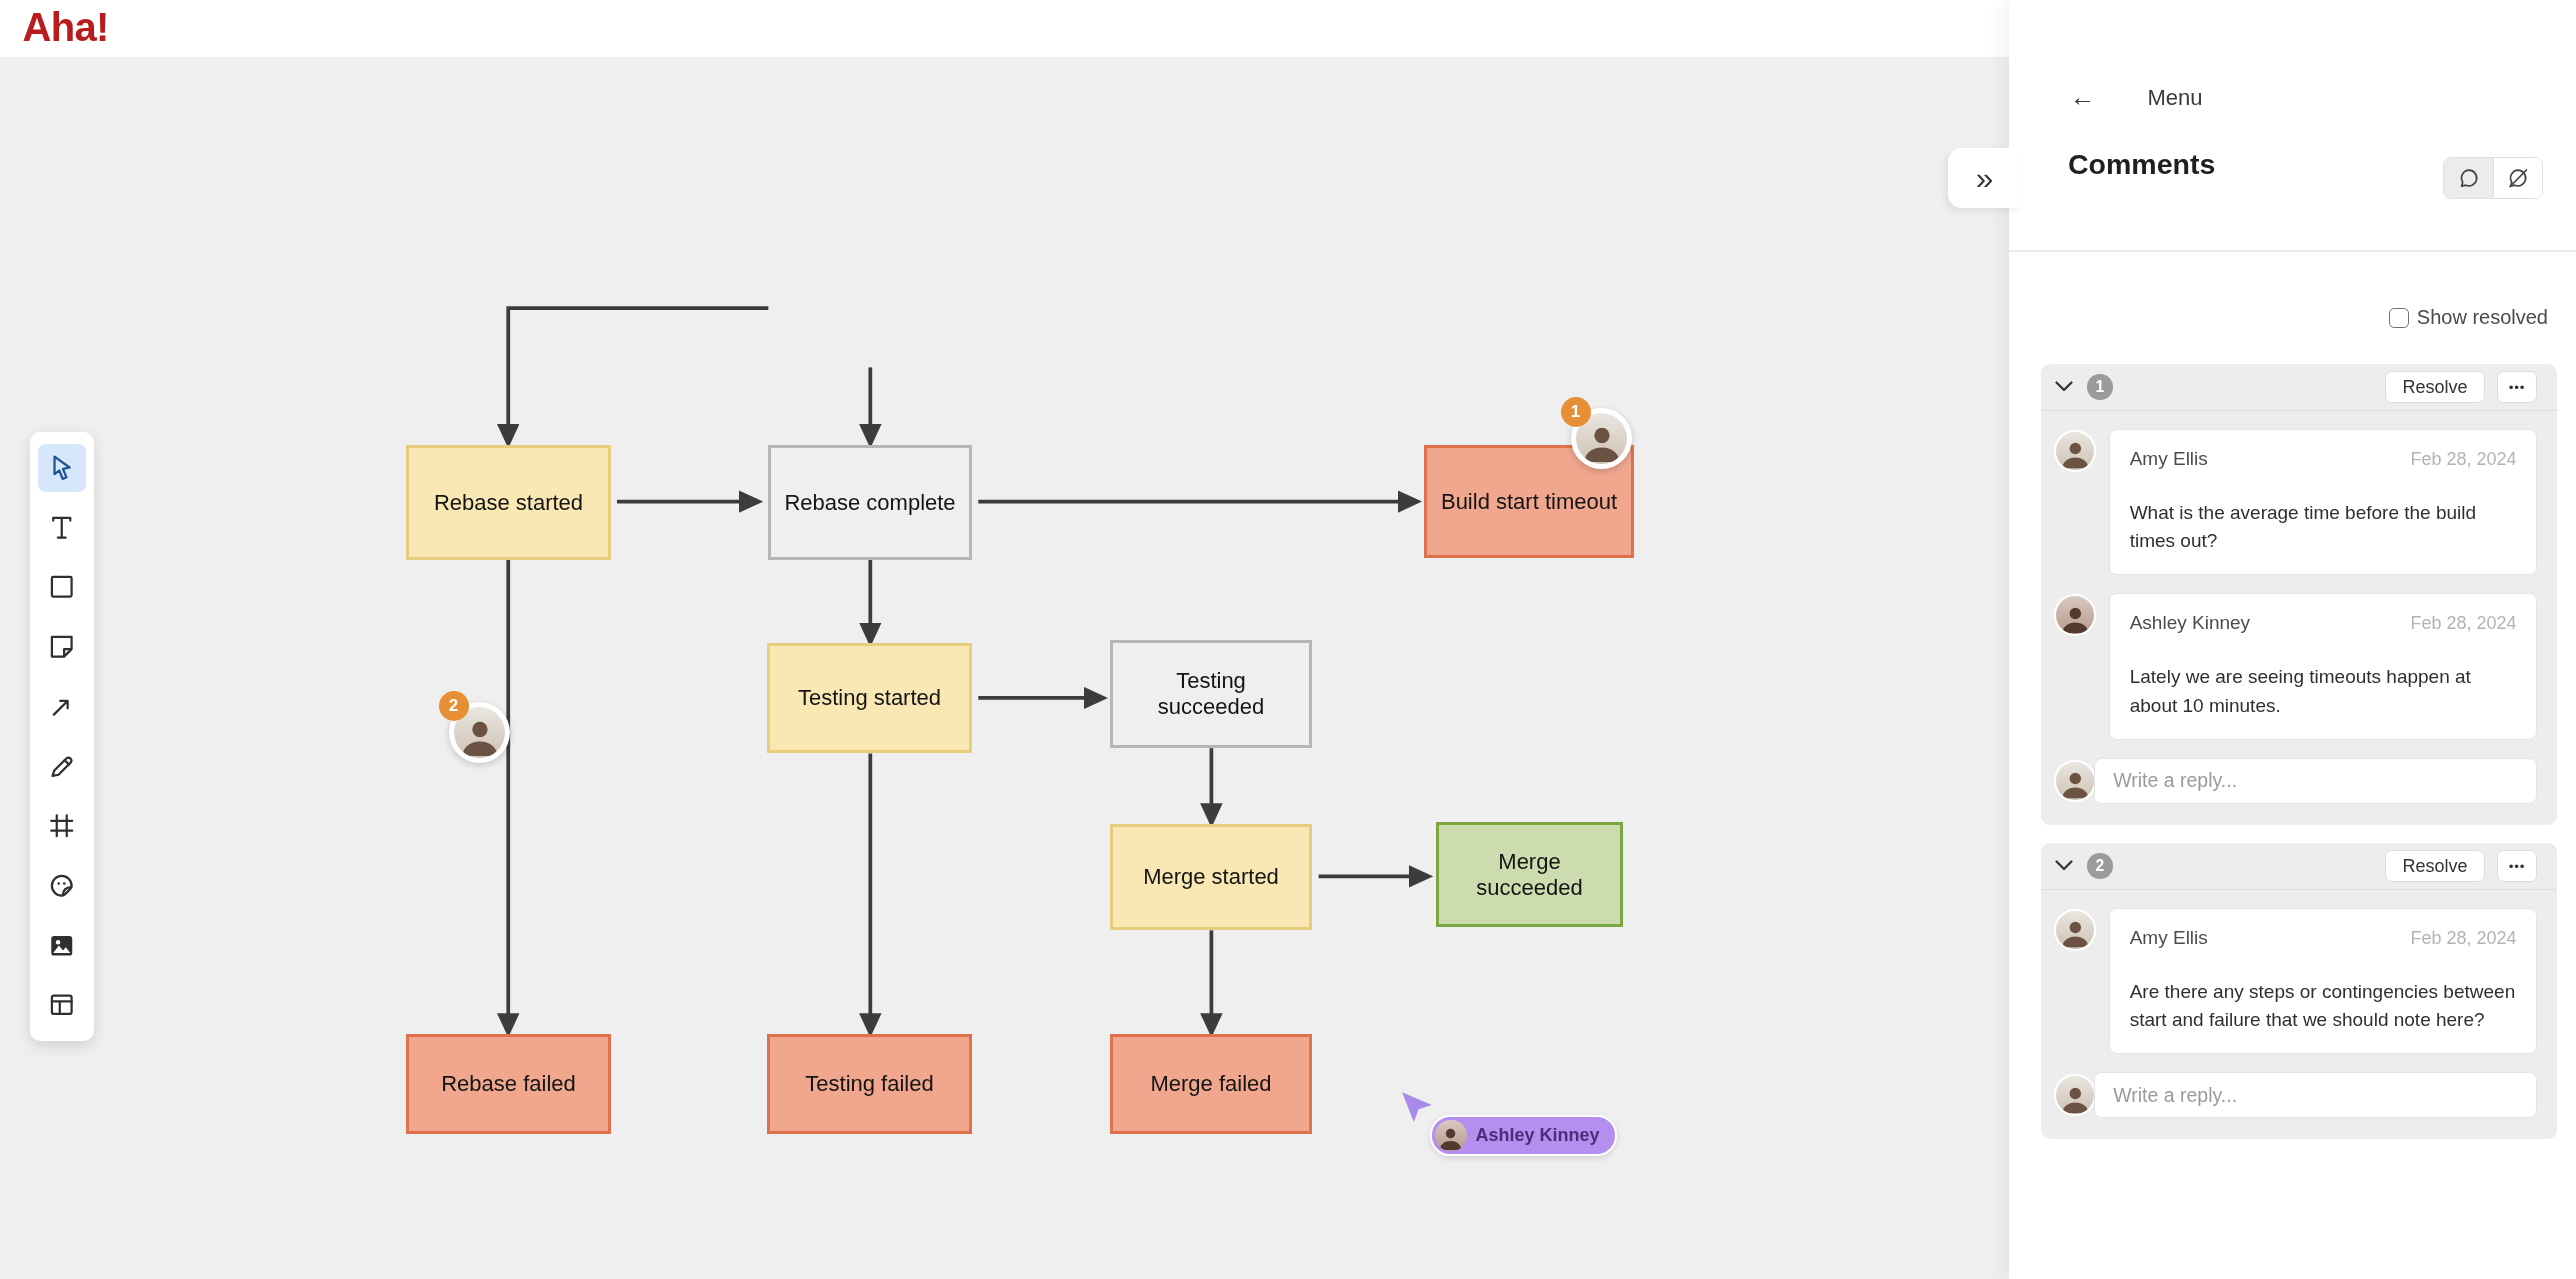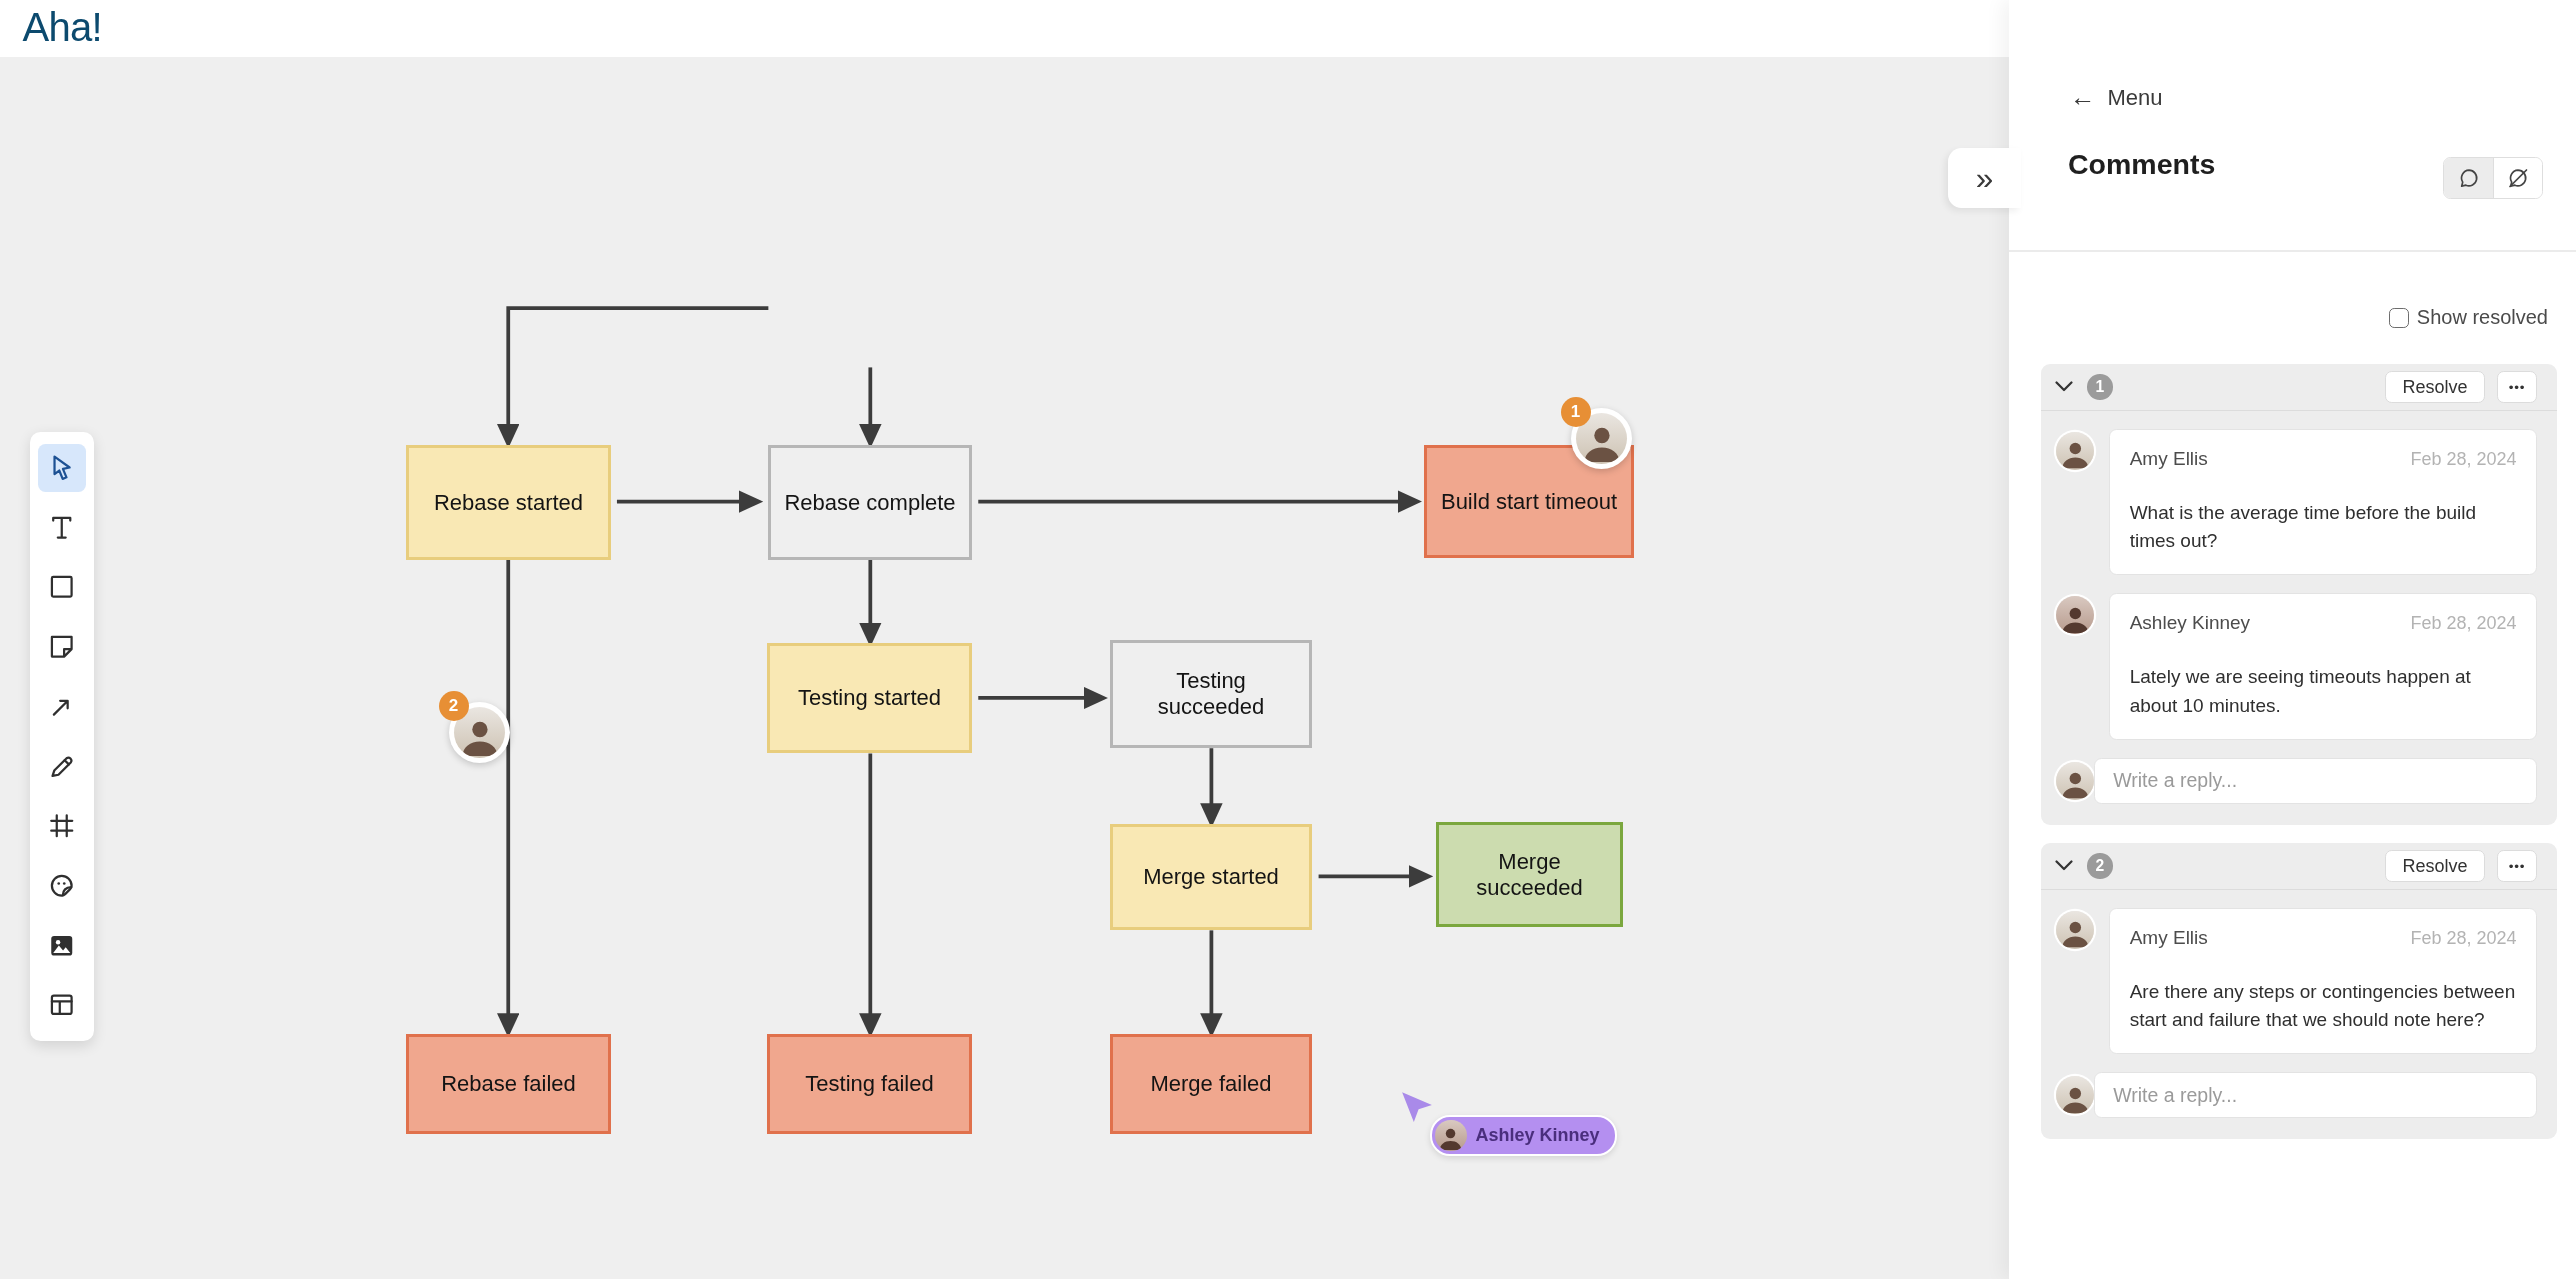--- a/index.html
+++ b/index.html
@@ -2,21 +2,21 @@
 <html style="font-size:12px"><head>
 <meta charset="utf-8">
 <style>
   html,body{margin:0;padding:0;}
   body{
     width:2576px;height:1279px;overflow:hidden;position:relative;
     font-family:"Liberation Sans", sans-serif;background:#ffffff;
   }
   
   .topbar{position:absolute;left:0;top:0;width:2576px;height:57px;background:#ffffff;z-index:5;}
-  .logo{position:absolute;left:22.5px;top:4.5px;font-size:40px;font-weight:400;color:#0c4a6e;letter-spacing:-0.7px;}
+  .logo{position:absolute;left:22.5px;top:4.5px;font-size:40px;font-weight:700;color:#b91c1c;letter-spacing:-0.7px;}
   .win-collapse{position:absolute;left:2510px;top:6px;width:54px;height:46px;}
 
   
   .canvas{position:absolute;left:0;top:57px;width:2009px;height:1222px;background:#efefef;overflow:hidden;}
   .edges{position:absolute;left:0;top:0;width:2021px;height:1222px;}
 
   .node{position:absolute;display:flex;align-items:center;justify-content:center;
     box-sizing:border-box;border:3px solid #b6b6b6;font-size:22px;color:#141414;text-align:center;padding:0 7.5px;}
   .node.green{background:#ccdcaf;border-color:#7ba73e;}
   .node.yellow{background:#f9e8b4;border-color:#e8cd7d;}
@@ -69,21 +69,21 @@
   
   .panel-tab{position:absolute;left:1948px;top:148px;width:73px;height:60px;background:#fff;
     border-radius:13.5px 0 0 13.5px;box-shadow:-3px 3px 7.5px rgba(0,0,0,.07);display:flex;align-items:center;
     justify-content:center;font-size:31.5px;color:#3a3a3a;z-index:6;}
 
   
   .panel{position:absolute;left:2009px;top:0;width:567px;height:1279px;background:#fff;z-index:5;
     box-shadow:-7.5px 0 18px rgba(0,0,0,.05);}
   .panel-back{position:absolute;left:61px;top:85px;display:flex;align-items:center;gap:12px;color:#3a3a3a;cursor:pointer;}
   .panel-back .back-arrow{font-size:25.5px;line-height:1;}
-  .panel-back .back-label{font-size:22px;}
+  .panel-back .back-label{font-size:22px;margin-left:40px;}
   .panel-title{position:absolute;left:59px;top:148px;margin:0;font-size:28.5px;font-weight:700;color:#1f1f1f;}
   .toggle-group{position:absolute;right:33px;top:157px;display:flex;border:1.5px solid #dedede;border-radius:7.5px;overflow:hidden;background:#fff;}
   .toggle-btn{width:49px;height:40px;border:none;background:#fff;display:flex;align-items:center;justify-content:center;padding:0;cursor:pointer;}
   .toggle-btn.active{background:#ececec;}
   .toggle-btn + .toggle-btn{border-left:1.5px solid #dedede;}
   .toggle-btn svg{width:24px;height:24px;fill:none;stroke:#444;stroke-width:1.7;stroke-linecap:round;stroke-linejoin:round;}
   .panel-divider{position:absolute;left:0;top:250px;width:567px;height:1.5px;background:#ebebeb;}
   .show-resolved{position:absolute;right:28px;top:306px;display:flex;align-items:center;gap:7.5px;color:#4a4a4a;font-size:20px;}
   .show-resolved input{appearance:none;-webkit-appearance:none;width:20px;height:20px;border:1.9px solid #6d6d6d;
     border-radius:5.2px;background:#fff;margin:0;}

